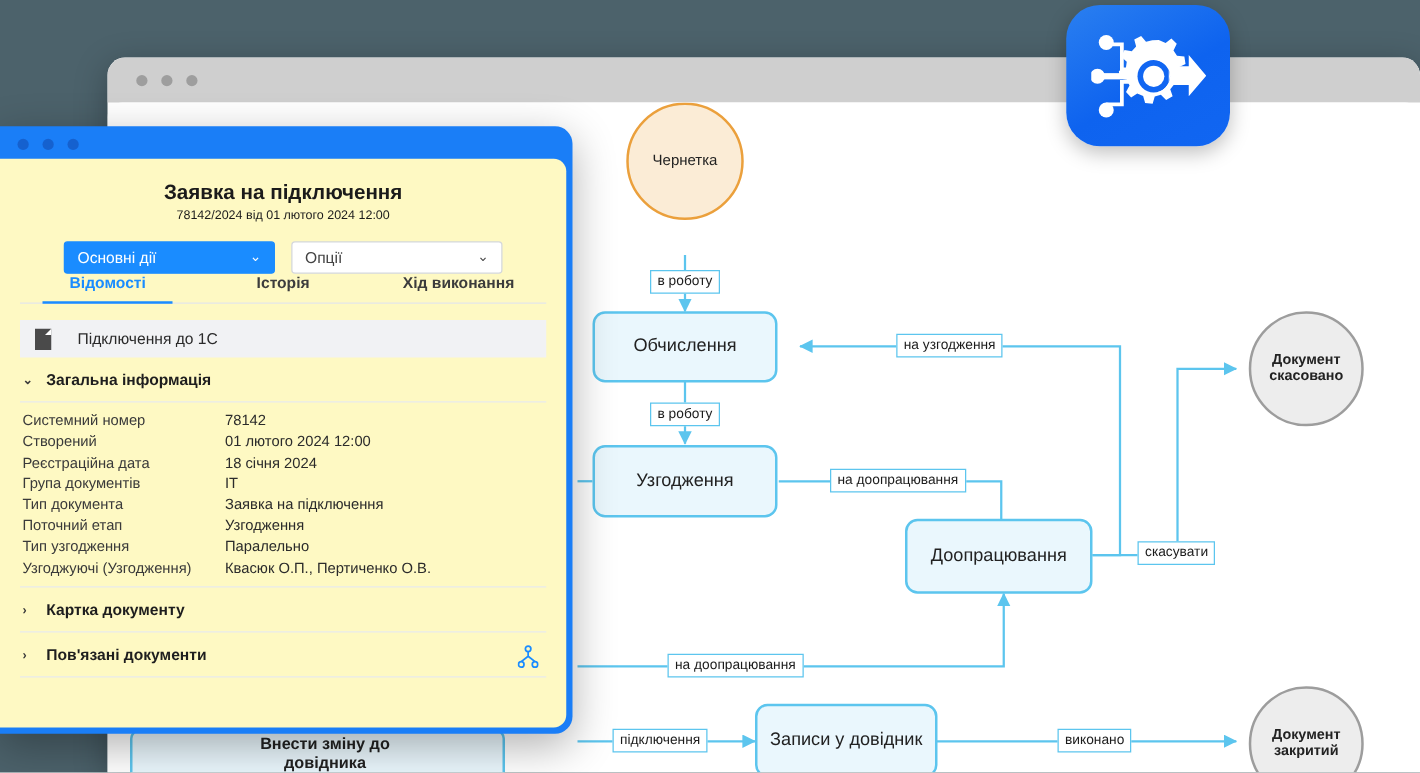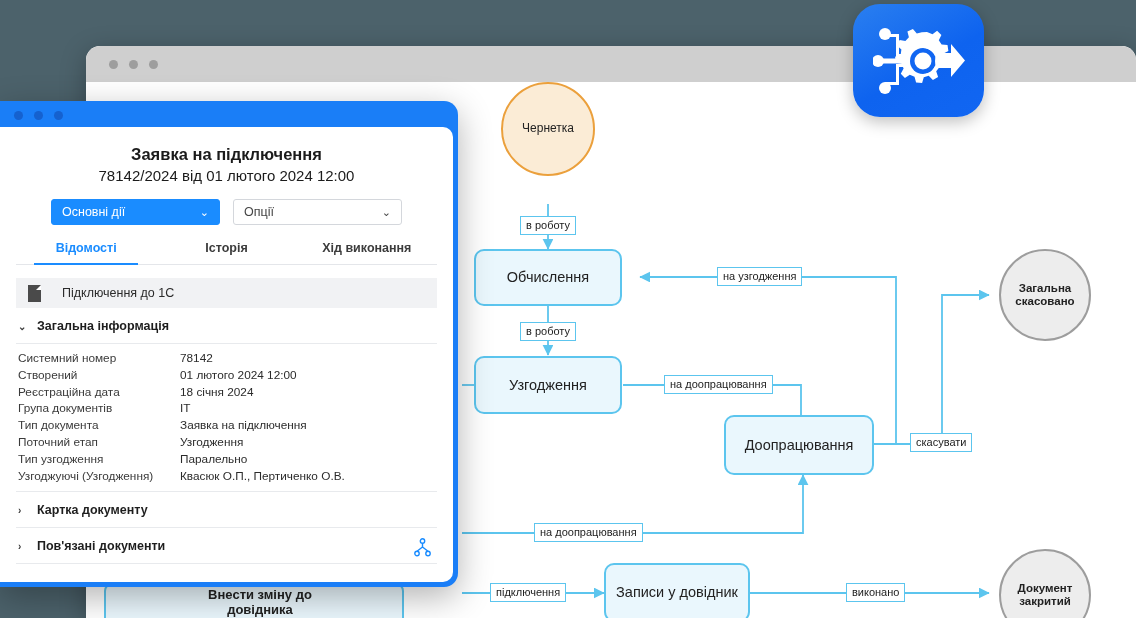--- a/index.html
+++ b/index.html
@@ -101,45 +101,45 @@
   #doc-titlebar { position: absolute; left: 0; top: 0; width: 100%; height: 26px; }
   .card-dot {
     position: absolute; top: 10px; width: 9px; height: 9px;
     border-radius: 50%; background: #1561cf;
   }
   .card-dot.c1 { left: 14px; }
   .card-dot.c2 { left: 34px; }
   .card-dot.c3 { left: 54px; }
   #doc-body {
     position: absolute; left: 0; top: 26px; right: 5px; bottom: 5px;
-    background: #ffffff;
+    background: #fef9c3;
     border-radius: 0 10px 10px 0;
     padding: 12px 16px 0 16px;
     overflow: hidden;
   }
   #doc-title {
     text-align: center; font-size: 16.5px; font-weight: bold;
     color: #1b1b1b; margin-top: 6px;
   }
   #doc-subtitle {
-    text-align: center; font-size: 15px; color: #1b1b1b;
+    text-align: center; font-size: 10px; color: #1b1b1b;
     margin-top: 3px;
   }
   #action-row { display: flex; gap: 13px; margin-top: 15px; padding: 0 35px; }
   .dropdown {
     display: flex; align-items: center; justify-content: space-between;
     height: 26px; padding: 0 10px; font-size: 12.5px;
     border-radius: 3px; flex: 1;
   }
   #primary-action { background: #1a8cff; color: #fff; border: 1px solid #1a8cff; }
   #options-action { background: #fff; color: #444; border: 1px solid #d4d7dc; }
   .chev { font-size: 11px; line-height: 1; }
 
   #tab-row {
-    display: flex; margin-top: 16px;
+    display: flex; margin-top: 0;
     border-bottom: 1px solid #e4e6ea;
     align-items: flex-end;
   }
   .tab {
     flex: 1; text-align: center; font-size: 12.5px; font-weight: bold;
     padding-bottom: 9px; color: #3c3c3c; position: relative;
   }
   .tab.active { color: #1a8cff; }
   .tab.active::after {
     content: ""; position: absolute; left: 13%; right: 13%; bottom: -1px;
@@ -249,21 +249,21 @@
 
       <div class="node node-rect" style="left:638px; top:333px; width:150px; height:60px;">
         <span>Доопрацювання</span>
       </div>
 
       <div class="node node-rect" style="left:518px; top:481px; width:146px; height:59px;">
         <span>Записи у довідник</span>
       </div>
 
       <div class="node node-end" style="left:913px; top:167px; width:92px; height:92px;">
-        <span>Загальна скасовано</span>
+        <span>Документ скасовано</span>
       </div>
 
       <div class="node node-end" style="left:913px; top:467px; width:92px; height:92px;">
         <span>Документ закритий</span>
       </div>
 
       <div class="edge-label" style="left:434px; top:134px;">в роботу</div>
 
       <div class="edge-label" style="left:434px; top:240px;">в роботу</div>
 

